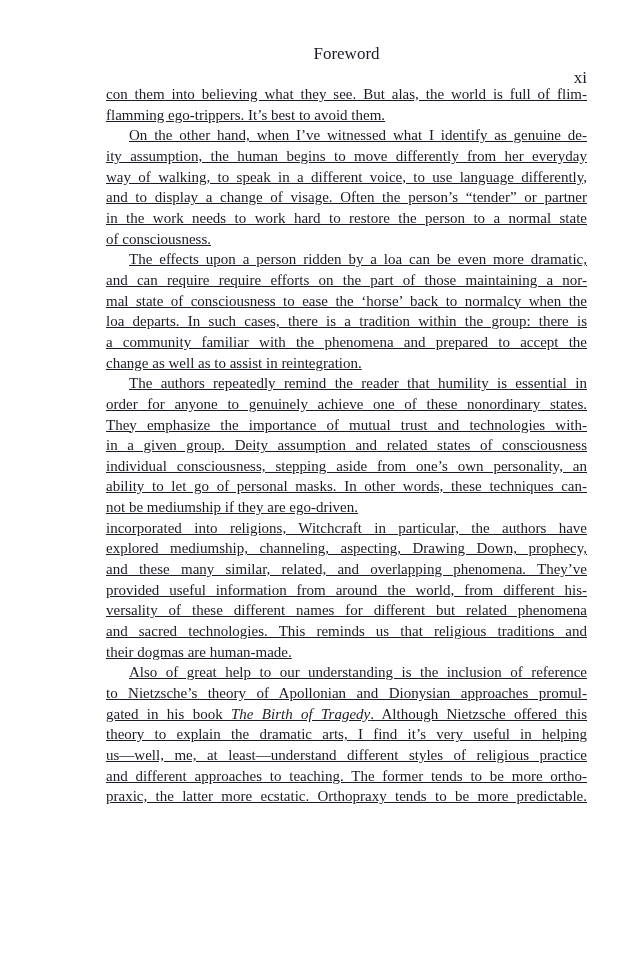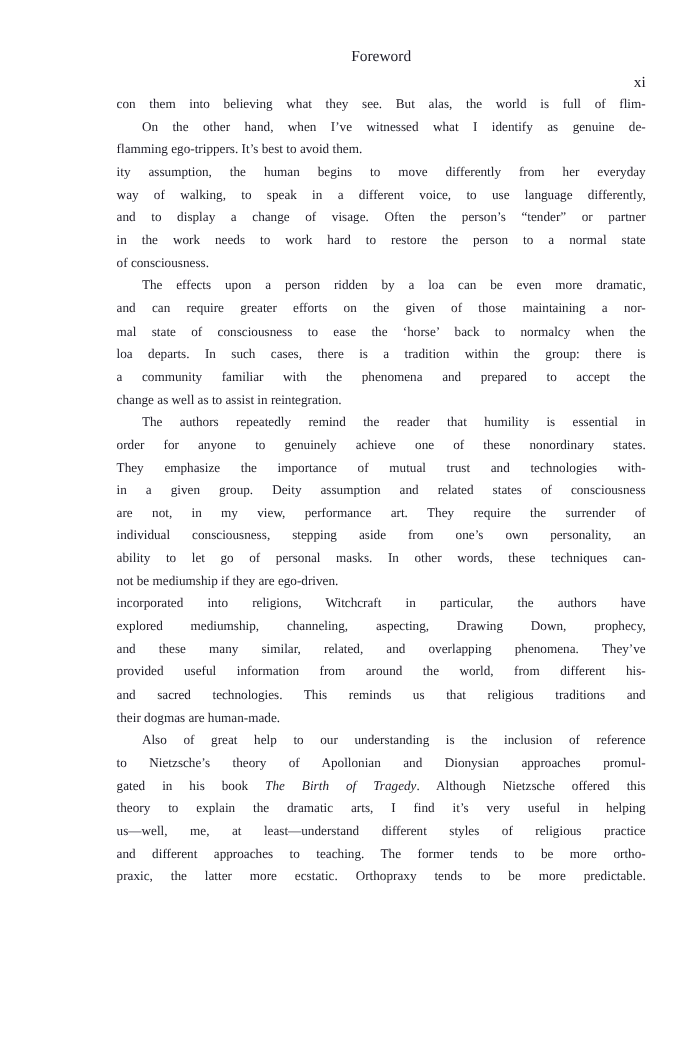--- a/index.html
+++ b/index.html
@@ -5,32 +5,33 @@
   html, body { margin: 0; padding: 0; background: #ffffff; }
   body { width: 635px; height: 960px; position: relative; overflow: hidden; }
   .page {
     position: absolute; left: 0; top: 0; width: 635px; height: 960px;
     background: #ffffff;
     font-family: "Liberation Serif", "DejaVu Serif", serif;
     color: #1c1b26;
   }
   .running-head {
     position: absolute; top: 44px; left: 106px; width: 481px; height: 20px;
-    font-size: 14px;
+    font-size: 17px;
   }
   .running-head .title {
     position: absolute; left: 0; right: 0; top: 0; text-align: center;
     padding-left: 0;
   }
   .running-head .folio {
     position: absolute; right: 0; top: 0; margin-top: 24px;
   }
   .body-text {
     position: absolute; left: 106px; top: 84px; width: 481px;
-    font-size: 12px;
+    font-size: 15px;
+    text-decoration: underline;
   }
   .line {
     height: 20.66px; line-height: 20.66px;
     white-space: nowrap;
     text-align: justify;
     text-align-last: justify;
     overflow: visible;
   }
   .line.last { text-align-last: left; }
   .line.indent { text-indent: 23px; }
@@ -40,45 +41,45 @@
 <body>
 
 <div class="page">
   <div class="running-head">
     <div class="title">Foreword</div>
     <div class="folio">xi</div>
   </div>
 
   <div class="body-text">
     <div class="line">con them into believing what they see. But alas, the world is full of flim-</div>
+    <div class="line last">flamming ego-trippers. It’s best to avoid them.</div>
     <div class="line indent">On the other hand, when I’ve witnessed what I identify as genuine de-</div>
-    <div class="line last">flamming ego-trippers. It’s best to avoid them.</div>
     <div class="line">ity assumption, the human begins to move differently from her everyday</div>
     <div class="line">way of walking, to speak in a different voice, to use language differently,</div>
     <div class="line">and to display a change of visage. Often the person’s “tender” or partner</div>
     <div class="line">in the work needs to work hard to restore the person to a normal state</div>
     <div class="line last">of consciousness.</div>
     <div class="line indent">The effects upon a person ridden by a loa can be even more dramatic,</div>
-    <div class="line">and can require greater efforts on the given of those maintaining a nor-</div>
+    <div class="line">and can require require efforts on the part of those maintaining a nor-</div>
     <div class="line">mal state of consciousness to ease the ‘horse’ back to normalcy when the</div>
     <div class="line">loa departs. In such cases, there is a tradition within the group: there is</div>
     <div class="line">a community familiar with the phenomena and prepared to accept the</div>
     <div class="line last">change as well as to assist in reintegration.</div>
     <div class="line indent">The authors repeatedly remind the reader that humility is essential in</div>
     <div class="line">order for anyone to genuinely achieve one of these nonordinary states.</div>
     <div class="line">They emphasize the importance of mutual trust and technologies with-</div>
     <div class="line">in a given group. Deity assumption and related states of consciousness</div>
-    <div class="line">are not, in my view, performance art. They require the surrender of</div>
     <div class="line">individual consciousness, stepping aside from one’s own personality, an</div>
     <div class="line">ability to let go of personal masks. In other words, these techniques can-</div>
     <div class="line last">not be mediumship if they are ego-driven.</div>
     <div class="line">incorporated into religions, Witchcraft in particular, the authors have</div>
     <div class="line">explored mediumship, channeling, aspecting, Drawing Down, prophecy,</div>
     <div class="line">and these many similar, related, and overlapping phenomena. They’ve</div>
     <div class="line">provided useful information from around the world, from different his-</div>
+    <div class="line">versality of these different names for different but related phenomena</div>
     <div class="line">and sacred technologies. This reminds us that religious traditions and</div>
     <div class="line last">their dogmas are human-made.</div>
     <div class="line indent">Also of great help to our understanding is the inclusion of reference</div>
     <div class="line">to Nietzsche’s theory of Apollonian and Dionysian approaches promul-</div>
     <div class="line"><span>gated in his book </span><span class="it">The Birth of Tragedy</span><span>. Although Nietzsche offered this</span></div>
     <div class="line">theory to explain the dramatic arts, I find it’s very useful in helping</div>
     <div class="line">us—well, me, at least—understand different styles of religious practice</div>
     <div class="line">and different approaches to teaching. The former tends to be more ortho-</div>
     <div class="line">praxic, the latter more ecstatic. Orthopraxy tends to be more predictable.</div>
   </div>

